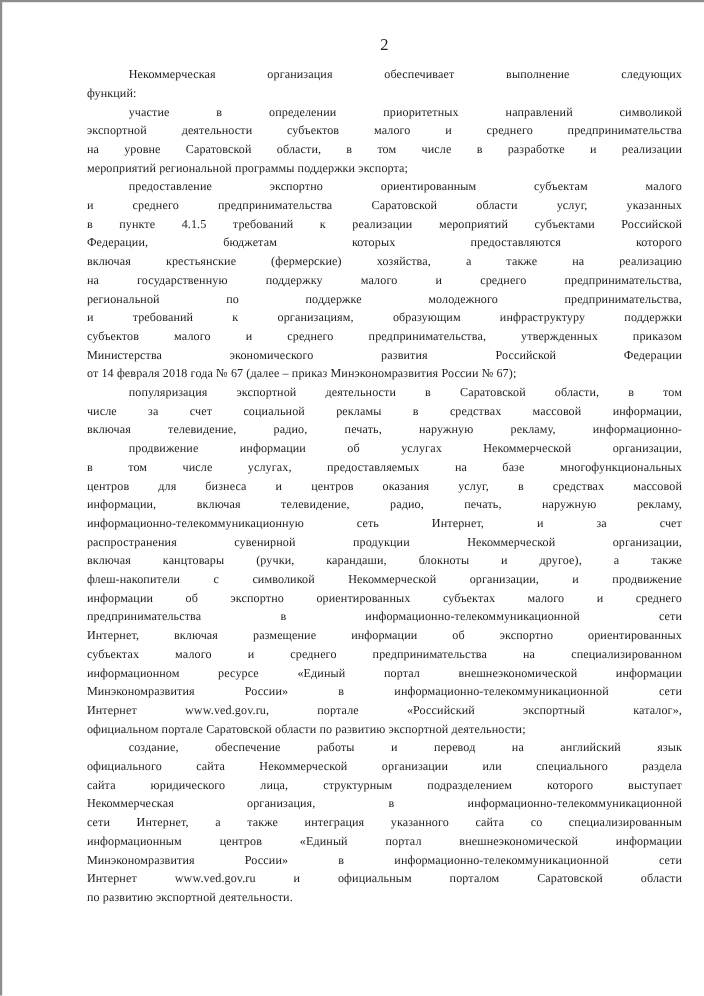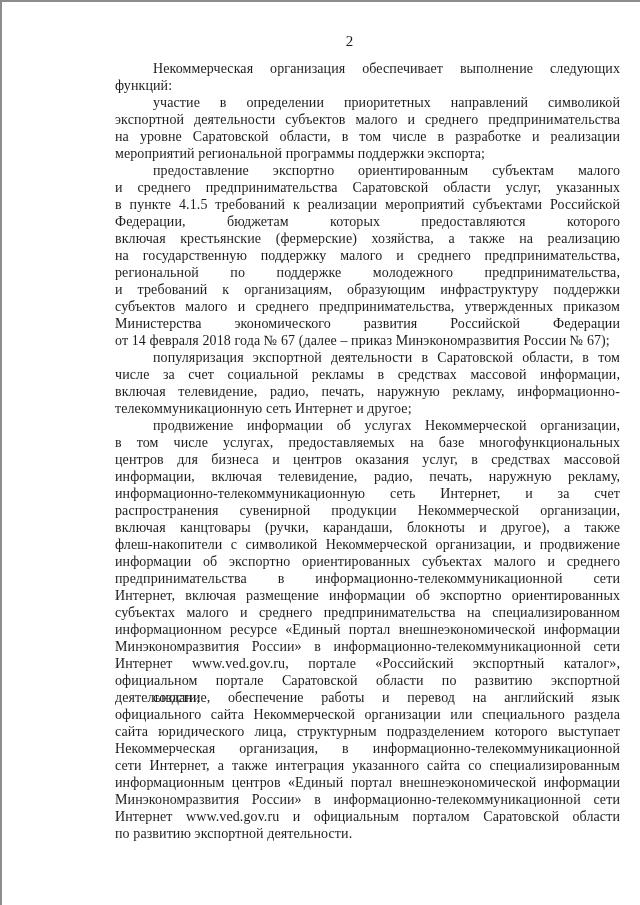--- a/index.html
+++ b/index.html
@@ -42,25 +42,24 @@
     left: 79px;
     width: 541px;
   }
   .para {
     margin: 0;
     padding: 0;
   }
   .line {
     height: 17px;
     line-height: 17px;
-    font-size: 14px;
+    font-size: 11px;
     text-align: justify;
     text-align-last: justify;
     letter-spacing: 0.1px;
-    margin-left: 36px;
   }
   .line.first {
     padding-left: 38px;
   }
   .line.last {
     text-align-last: left;
   }
 </style>
 </head>
 <body>
@@ -91,21 +90,20 @@
       <div class="line">региональной по поддержке молодежного предпринимательства,</div>
       <div class="line">и требований к организациям, образующим инфраструктуру поддержки</div>
       <div class="line">субъектов малого и среднего предпринимательства, утвержденных приказом</div>
       <div class="line">Министерства экономического развития Российской Федерации</div>
       <div class="line last">от 14 февраля 2018 года № 67 (далее – приказ Минэкономразвития России № 67);</div>
     </div>
     <div class="para">
       <div class="line first">популяризация экспортной деятельности в Саратовской области, в том</div>
       <div class="line">числе за счет социальной рекламы в средствах массовой информации,</div>
       <div class="line">включая телевидение, радио, печать, наружную рекламу, информационно-</div>
-      <div class="line last">телекоммуникационную сеть Интернет и другое;</div>
     </div>
     <div class="para">
       <div class="line first">продвижение информации об услугах Некоммерческой организации,</div>
       <div class="line">в том числе услугах, предоставляемых на базе многофункциональных</div>
       <div class="line">центров для бизнеса и центров оказания услуг, в средствах массовой</div>
       <div class="line">информации, включая телевидение, радио, печать, наружную рекламу,</div>
       <div class="line">информационно-телекоммуникационную сеть Интернет, и за счет</div>
       <div class="line">распространения сувенирной продукции Некоммерческой организации,</div>
       <div class="line">включая канцтовары (ручки, карандаши, блокноты и другое), а также</div>
       <div class="line">флеш-накопители с символикой Некоммерческой организации, и продвижение</div>

